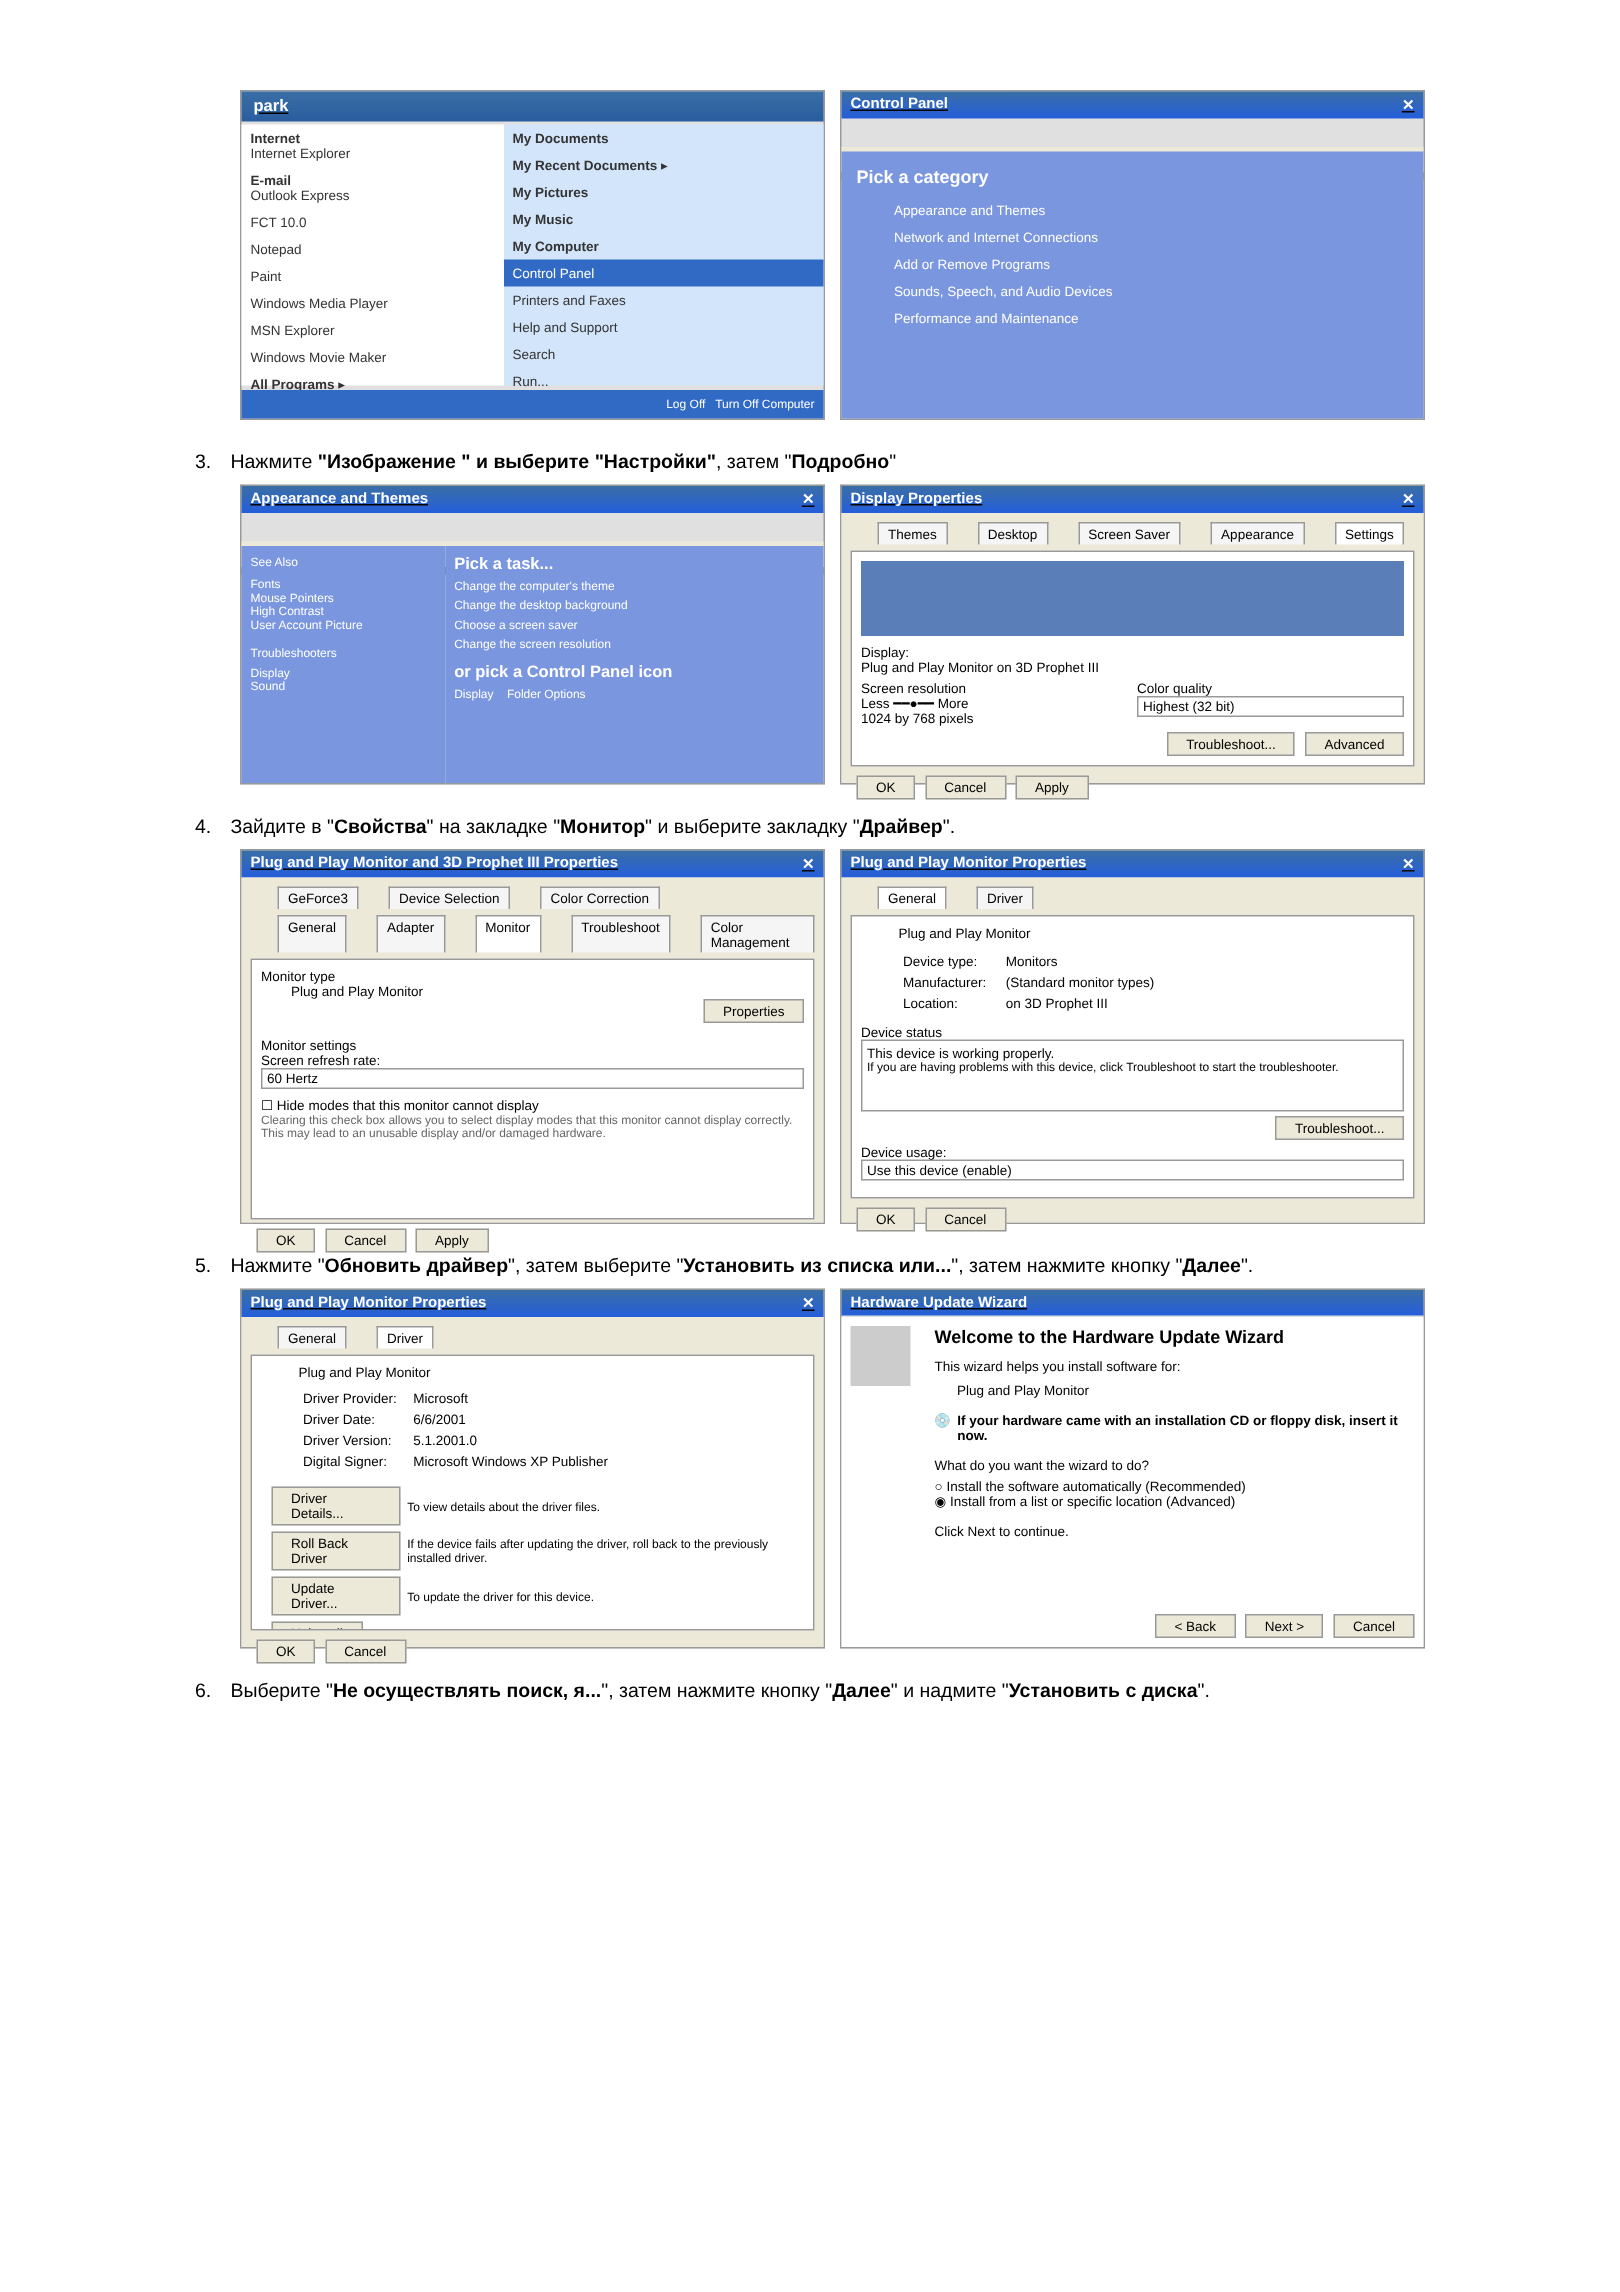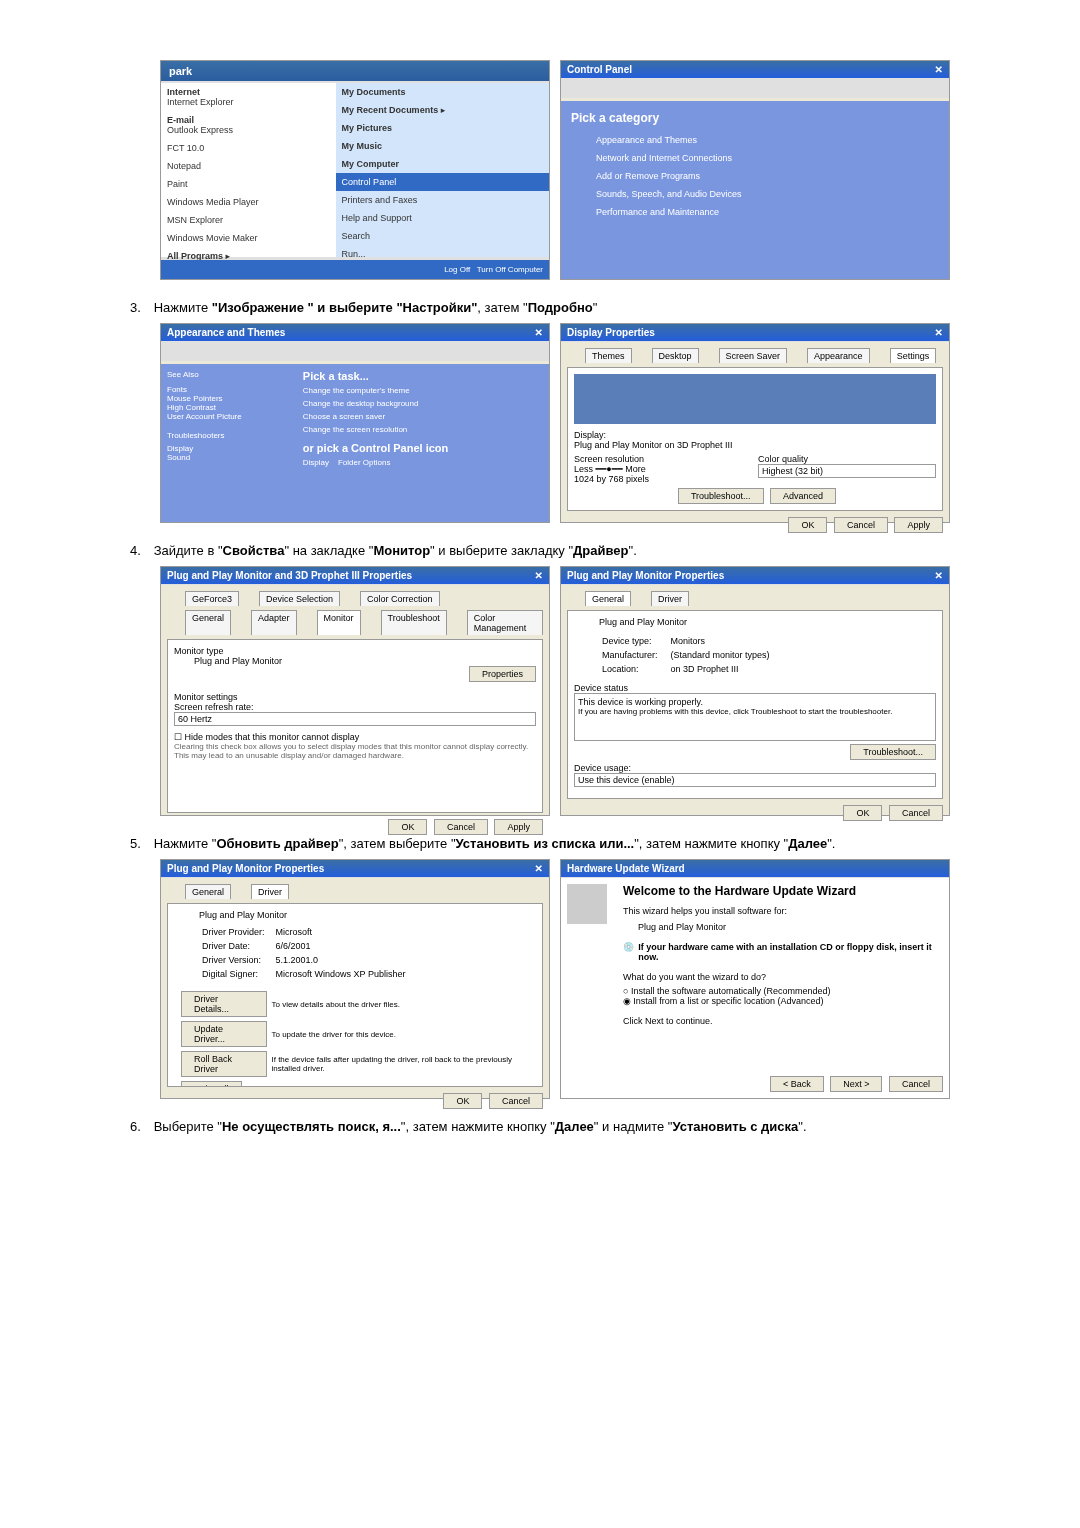--- a/index.html
+++ b/index.html
@@ -23,20 +23,21 @@
       margin-bottom: 8px;
     }
     .num {
       display: inline-block;
       width: 20px;
     }
     .imgrow {
       display: flex;
       gap: 10px;
       margin-left: 30px;
+      text-decoration: underline;
     }
     .fakeimg {
       flex: 1;
       height: 220px;
       position: relative;
       background: #e0e0e0;
       border: 1px solid #999;
       box-sizing: border-box;
     }
     .xp-titlebar {
@@ -75,21 +76,20 @@
       background: #fff;
     }
     .xp-panel {
       background: #fff;
       border: 1px solid #999;
       height: 130px;
       padding: 6px;
       overflow: hidden;
     }
     .xp-buttons {
-      text-align: right;
       margin-top: 6px;
     }
     .xp-btn {
       display: inline-block;
       background: #ece9d8;
       border: 1px solid #999;
       padding: 2px 12px;
       font-size: 9px;
       margin-left: 4px;
     }
@@ -312,21 +312,21 @@
             <div style="flex:1">
               <div>Screen resolution</div>
               <div><span>Less</span> ━━●━━ <span>More</span></div>
               <div>1024 by 768 pixels</div>
             </div>
             <div style="flex:1">
               <div>Color quality</div>
               <div style="border:1px solid #999;padding:1px 3px">Highest (32 bit)</div>
             </div>
           </div>
-          <div style="text-align:center;margin-top:4px">
+          <div style="text-align:right;margin-top:4px">
             <span class="xp-btn">Troubleshoot...</span>
             <span class="xp-btn">Advanced</span>
           </div>
         </div>
         <div class="xp-buttons">
           <span class="xp-btn">OK</span>
           <span class="xp-btn">Cancel</span>
           <span class="xp-btn">Apply</span>
         </div>
       </div>
@@ -462,26 +462,26 @@
                   </tr>
           </tbody>
               </table>
           <table style="font-size:8px;margin-top:6px;width:100%">
             <tbody>
                   <tr>
                     <td><span class="xp-btn">Driver Details...</span></td>
                     <td>To view details about the driver files.</td>
                   </tr>
             <tr>
+                    <td><span class="xp-btn">Roll Back Driver</span></td>
+                    <td>If the device fails after updating the driver, roll back to the previously installed driver.</td>
+                  </tr>
+            <tr>
                     <td><span class="xp-btn">Update Driver...</span></td>
                     <td>To update the driver for this device.</td>
-                  </tr>
-            <tr>
-                    <td><span class="xp-btn">Roll Back Driver</span></td>
-                    <td>If the device fails after updating the driver, roll back to the previously installed driver.</td>
                   </tr>
             <tr>
                     <td><span class="xp-btn">Uninstall</span></td>
                     <td>To uninstall the driver (Advanced).</td>
                   </tr>
           </tbody>
               </table>
         </div>
         <div class="xp-buttons">
           <span class="xp-btn">OK</span>

